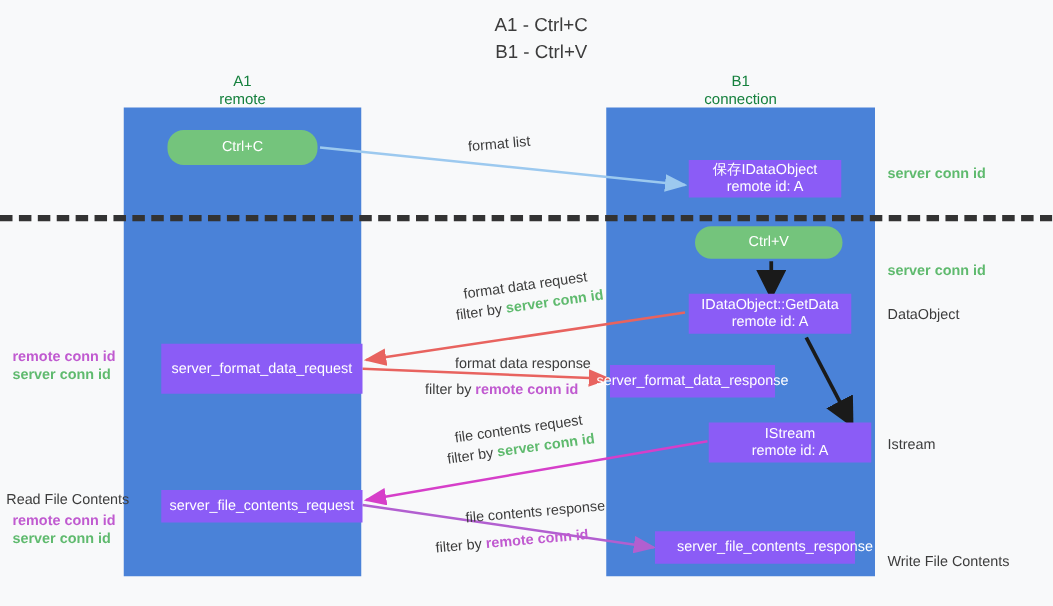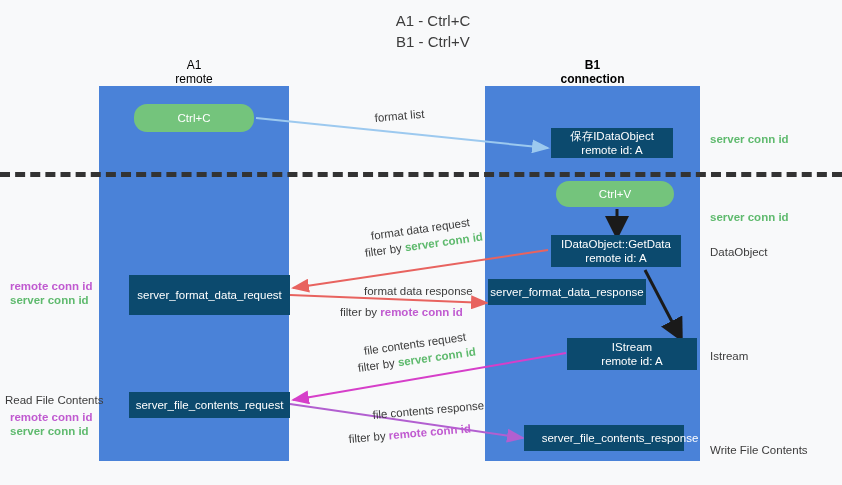--- a/index.html
+++ b/index.html
@@ -15,37 +15,37 @@
     font-family: "Liberation Sans", sans-serif;
     overflow: hidden;
   }
   .col {
     position: absolute;
     background: #4a82d8;
   }
   .col-head {
     position: absolute;
     text-align: center;
-    color: #000000;
+    color: #15803d;
     font-size: 12px;
     line-height: 14px;
   }
   .box {
     position: absolute;
     display: flex;
     flex-direction: column;
     align-items: center;
     justify-content: center;
     color: #ffffff;
     font-size: 11.5px;
     line-height: 14px;
     text-align: center;
     box-sizing: border-box;
   }
-  .box.orange { background: #0c4a6e; align-items: center; }
+  .box.orange { background: #8b5cf6; align-items: center; }
   .box.green  { background: #74c47c; border-radius: 13px; }
   .lbl {
     position: absolute;
     font-size: 11.5px;
     line-height: 15px;
     color: #3c3c3c;
     white-space: nowrap;
   }
   .lbl.green  { color: #5fba6e; font-weight: bold; }
   .lbl.purple { color: #c05ad0; font-weight: bold; }
@@ -82,21 +82,21 @@
 
   <div class="title">
     <div>A1 - Ctrl+C</div>
     <div>B1 - Ctrl+V</div>
   </div>
 
   <div class="col-head" style="left:99px; top:58px; width:190px;">
     <div>A1</div>
     <div>remote</div>
   </div>
-  <div class="col-head" style="left:485px; top:58px; width:215px;font-weight:bold;">
+  <div class="col-head" style="left:485px; top:58px; width:215px;">
     <div>B1</div>
     <div>connection</div>
   </div>
 
   <div class="col" style="left:99px; top:86px; width:190px; height:375px;"></div>
   <div class="col" style="left:485px; top:86px; width:215px; height:375px;"></div>
 
   <svg class="overlay">
     <defs>
       <marker id="ah-lblue" markerWidth="9" markerHeight="7" refX="8" refY="3.5" orient="auto">
@@ -152,21 +152,21 @@
 
   <div class="box green" style="left:556px; top:181px; width:118px; height:26px;">
     <span>Ctrl+V</span>
   </div>
 
   <div class="box orange" style="left:551px; top:235px; width:130px; height:32px;">
     <span>IDataObject::GetData</span>
     <span>remote id: A</span>
   </div>
 
-  <div class="box orange" style="left:488px; top:279px; width:158px; height:26px;">
+  <div class="box orange" style="left:488px; top:292px; width:132px; height:26px;">
     <span>server_format_data_response</span>
   </div>
 
   <div class="box orange" style="left:567px; top:338px; width:130px; height:32px;">
     <span>IStream</span>
     <span>remote id: A</span>
   </div>
 
   <div class="box orange" style="left:524px; top:425px; width:160px; height:26px;padding-left:32px;">
     <span>server_file_contents_response</span>

